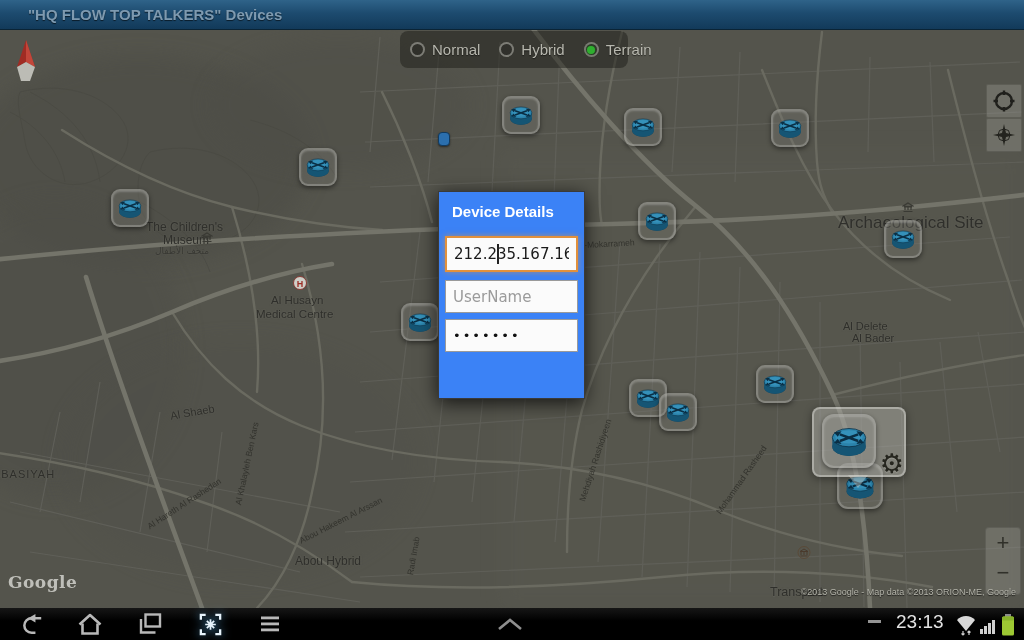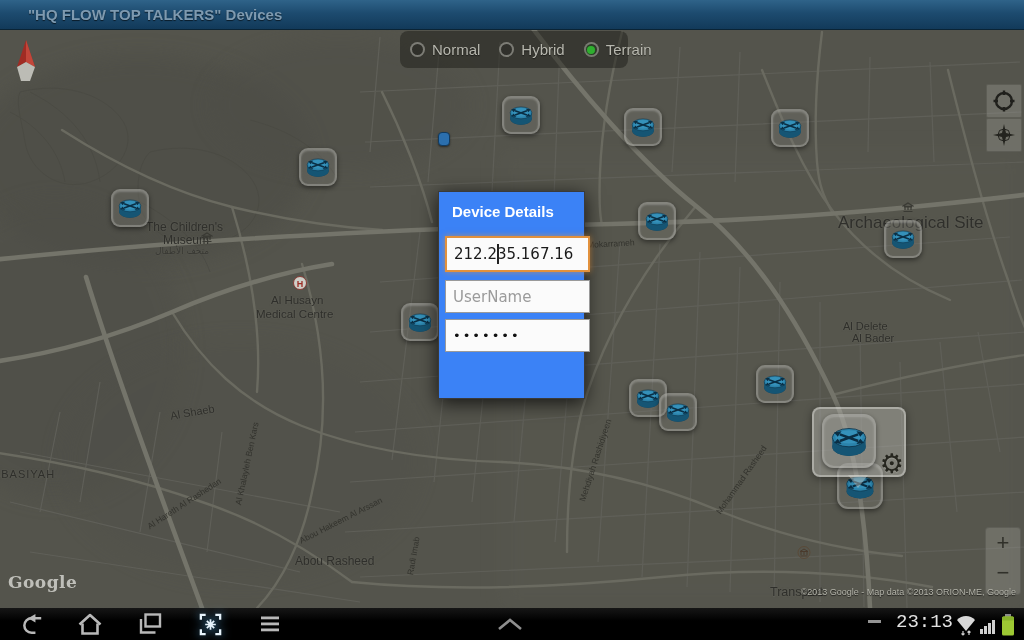--- a/index.html
+++ b/index.html
@@ -67,39 +67,39 @@
   
   #gwm{position:absolute;left:8px;top:542px;font-family:"DejaVu Serif",serif;font-weight:bold;
     font-size:17px;color:rgba(222,222,216,.78);letter-spacing:.5px;}
   #attr{position:absolute;right:8px;top:557px;font-size:9px;color:#b3b3a9;
     text-shadow:0 1px 1px rgba(0,0,0,.7);}
 
   
   #dlg{position:absolute;left:438px;top:191px;width:147px;height:208px;background:#3b82f6;
     border:1px solid #3a3a3a;box-sizing:border-box;box-shadow:0 4px 18px rgba(0,0,0,.75);}
   #dlg .title{position:absolute;left:13px;top:11px;font-size:15px;font-weight:bold;color:#fff;}
-  #dlg input{position:absolute;left:6px;width:145px;box-sizing:border-box;
+  #dlg input{position:absolute;left:6px;width:133px;box-sizing:border-box;
     font-family:"DejaVu Sans",sans-serif;background:#fbfbfb;}
   #ip{top:44px;height:36px;border:2px solid #e2913c;box-shadow:0 0 6px rgba(226,145,60,.65);
     font-size:15px;color:#1a1a1a;padding:0 7px;}
   #user{top:88px;height:33px;border:1px solid #9a9a9a;font-size:15px;color:#1a1a1a;padding:0 7px;}
   #user::placeholder{color:#9b9b9b;opacity:1;}
   #pwd{top:127px;height:33px;border:1px solid #9a9a9a;font-size:13px;letter-spacing:2px;color:#111;padding:0 7px;}
   #cursor{position:absolute;left:58px;top:52px;width:1.5px;height:20px;background:#222;}
   #dlg .btnrow{position:absolute;left:6px;top:168px;display:flex;gap:4px;}
   #dlg button{height:32px;font-family:"Liberation Sans",sans-serif;font-size:13px;color:#151515;
     background:linear-gradient(180deg,#eee 0%,#c9c9c9 100%);border:1px solid #8f8f8f;border-radius:2px;
     padding:0 9px;}
 
   
   #navbar{position:absolute;left:0;top:608px;width:1024px;height:32px;
     background:linear-gradient(180deg,#161616,#000 40%);}
   .nav-ic{position:absolute;top:2px;width:32px;height:28px;display:flex;align-items:center;justify-content:center;}
   .glowwrap{filter:drop-shadow(0 0 5px rgba(88,175,232,.95));}
-  #time{position:absolute;left:896px;top:3px;font-size:19px;color:#e2e2e2;font-family:Liberation Mono, monospace;}
+  #time{position:absolute;left:896px;top:3px;font-size:19px;color:#e2e2e2;font-family:Liberation Sans, sans-serif;}
   #dash{position:absolute;left:868px;top:12px;width:13px;height:3px;background:#949494;}
 </style>
 </head>
 <body>
 
 <div class="screen">
 
   <svg width="0" height="0" style="position:absolute">
     <defs>
       <g id="router-sym">
@@ -191,21 +191,21 @@
 
     <div class="maplabel" style="left:838px;top:156px;font-size:17px;margin-top:27px;">Archaeological Site</div>
     <svg style="position:absolute;left:902px;top:172px;" width="12" height="11">
       <path d="M1 4 L6 1 L11 4 Z M2 5 H10 M3 5 V8 M6 5 V8 M9 5 V8 M1.5 9.5 H10.5" stroke="#3a3a34" stroke-width="1.2" fill="none"></path>
     </svg>
 
     <div class="maplabel" style="left:843px;top:290px;font-size:11px;">Al Delete</div>
     <div class="maplabel" style="left:852px;top:302px;font-size:11px;">Al Bader</div>
 
     <div class="maplabel" style="left:170px;top:376px;font-size:11px;transform:rotate(-10deg);">Al Shaeb</div>
-    <div class="maplabel" style="left:295px;top:524px;font-size:12px;">Abou Rasheed</div>
+    <div class="maplabel" style="left:295px;top:524px;font-size:12px;">Abou Hybrid</div>
     <div class="maplabel" style="left:-16px;top:438px;font-size:11px;letter-spacing:1px;">RABASIYAH</div>
     <div class="maplabel" style="left:757px;top:540px;font-size:12.5px;margin-top:42px;">Ministry Of</div>
     <div class="maplabel" style="left:770px;top:555px;font-size:12.5px;">Transport</div>
     <svg style="position:absolute;left:797px;top:516px;" width="14" height="13">
       <circle cx="7" cy="6.5" r="6" fill="none" stroke="#5a4a38" stroke-width="1"></circle>
       <path d="M3 5.5 L7 3 L11 5.5 Z M4 6 V9 M7 6 V9 M10 6 V9 M3.5 10 H10.5" stroke="#4a3a2c" stroke-width="1" fill="none"></path>
     </svg>
 
     <div class="st" style="left:545px;top:212px;transform:rotate(-3deg);">Makkah Al-Mokarrameh</div>
     <div class="st" style="left:238px;top:470px;transform:rotate(-78deg);">Al Khalayleh Ben Kars</div>

